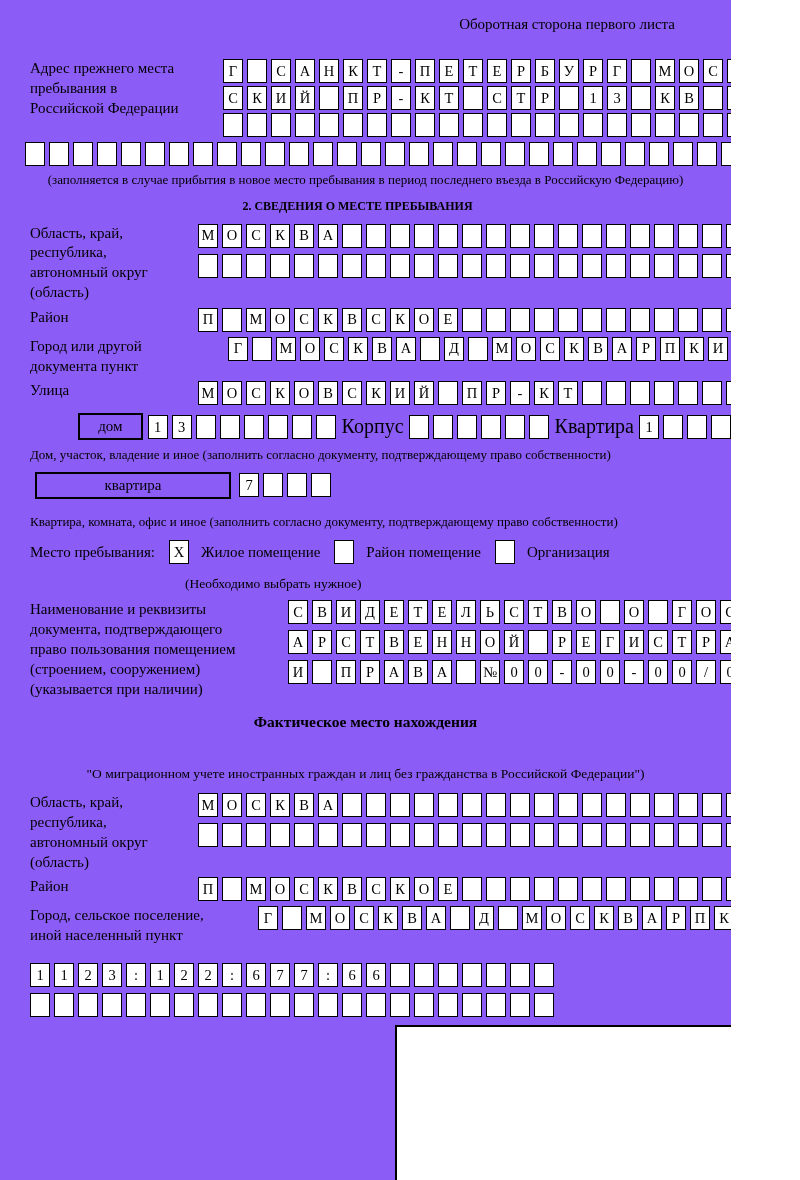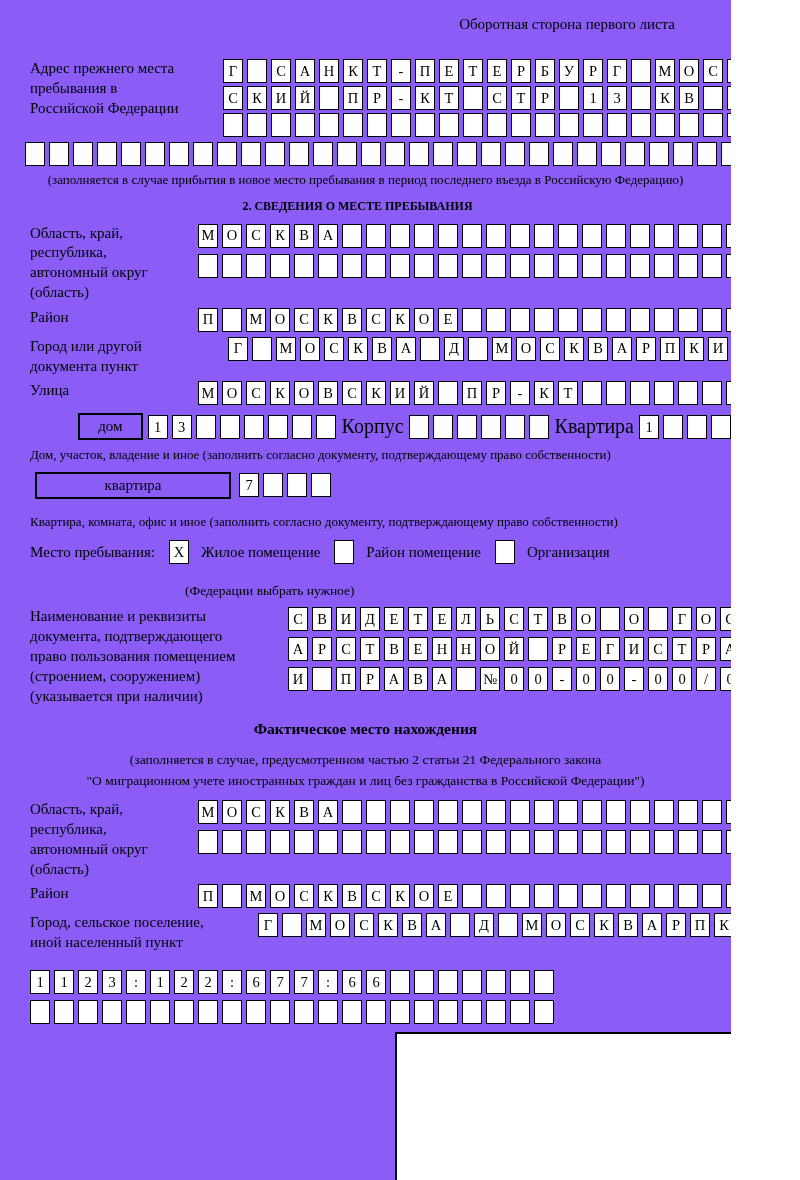--- a/index.html
+++ b/index.html
@@ -41,21 +41,21 @@
     border:2px solid #000; height:27px;
     display:flex; align-items:center; justify-content:center;
     font-size:15px;
   }
   .dom-cell { width:160px; margin-right:5px; }
   .kv-cell { width:196px; margin-right:8px; }
   .inline-label { font-size:20px; margin:0 5px 0 6px; }
 
   .kvrow { display:flex; align-items:center; margin-left:35px; margin-top:8px; margin-bottom:14px; }
 
-  .mesto-row { display:flex; align-items:center; margin-left:30px; margin-top:10px; margin-bottom:19px; font-size:15px; }
+  .mesto-row { display:flex; align-items:center; margin-left:30px; margin-top:10px; margin-bottom:12px; font-size:15px; }
   .mesto-row .cell { margin:0 12px 0 14px; }
   .mesto-note { font-size:13.5px; padding-left:185px; margin-bottom:8px; }
 
   .fact-title { text-align:center; font-weight:bold; font-size:15.5px; margin:14px 0 12px 0; }
   .fact-cap { text-align:center; font-size:13.5px; line-height:1.55; margin-bottom:8px; }
 
   .mt12 { margin-top:12px; }
 
   .stamp-wrap { margin-left:395px; width:362px; margin-top:8px; }
   .stamp-box { width:362px; height:175px; border:2px solid #000; background:#fff; }
@@ -382,21 +382,21 @@
 
   <div class="mesto-row">
     <span>Место пребывания:</span>
     <span class="cell">X</span>
     <span>Жилое помещение</span>
     <span class="cell"></span>
     <span>Район помещение</span>
     <span class="cell"></span>
     <span>Организация</span>
   </div>
-  <div class="mesto-note">(Федерации выбрать нужное)</div>
+  <div class="mesto-note">(Необходимо выбрать нужное)</div>
 
   <div class="frow">
     <div class="flabel w215">Наименование и реквизиты документа, подтверждающего право пользования помещением (строением, сооружением) (указывается при наличии)</div>
     <div class="rows6">
       <div class="cellrow">
           <div class="cell">С</div>
           <div class="cell">В</div>
           <div class="cell">И</div>
           <div class="cell">Д</div>
           <div class="cell">Е</div>
@@ -461,21 +461,21 @@
           <div class="cell">/</div>
           <div class="cell">0</div>
           <div class="cell">0</div>
           <div class="cell">0</div>
         </div>
     </div>
   </div>
 
   <div class="fact-title">Фактическое место нахождения</div>
   <div class="fact-cap">
-    <span>(заполняется в случае, предусмотренном частью 2 статьи 21 Федерального закона</span><br>
+    <br>
     <span>"О миграционном учете иностранных граждан и лиц без гражданства в Российской Федерации")</span>
   </div>
 
   <div class="frow">
     <div class="flabel w125">Область, край, республика, автономный округ (область)</div>
     <div class="rows6">
       <div class="cellrow">
           <div class="cell">М</div>
           <div class="cell">О</div>
           <div class="cell">С</div>

